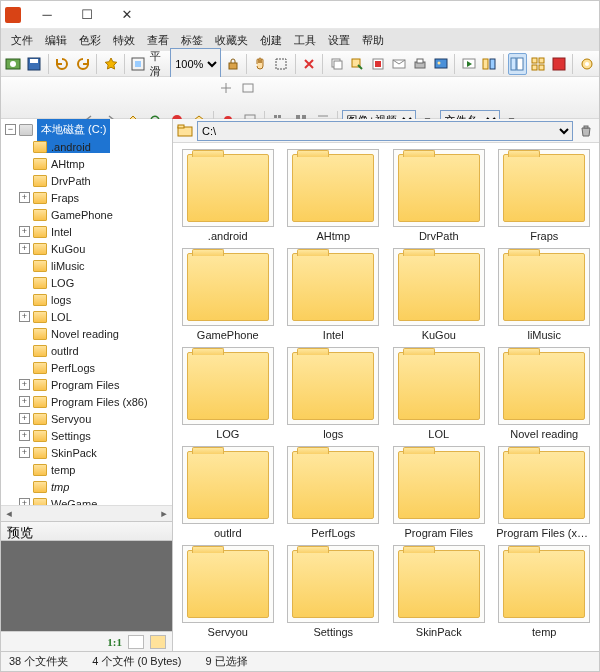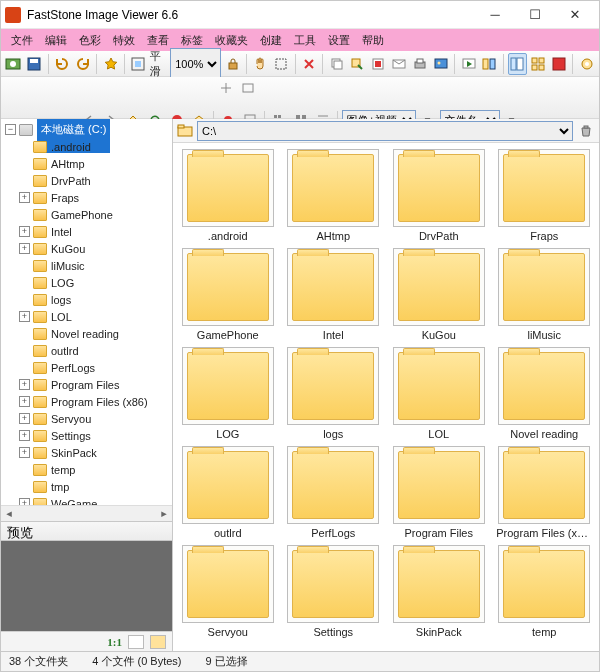--- a/index.html
+++ b/index.html
@@ -3,21 +3,21 @@
 <meta charset="utf-8">
 <style>
 * { box-sizing: border-box; margin: 0; padding: 0; font-family: "Segoe UI", Tahoma, sans-serif; font-size: 11px; }
 body { background: #fff; width: 600px; height: 672px; overflow: hidden; display: flex; flex-direction: column; border: 1px solid #c8c8c8; }
 
 .titlebar { height: 28px; display: flex; align-items: center; padding: 0 4px; background: #fff; border-bottom: 1px solid #e8e8e8; }
 .titlebar .app-icon { width: 16px; height: 16px; background: #d84315; border-radius: 2px; margin-right: 6px; }
 .titlebar .title { flex: 1; font-size: 12px; }
 .titlebar .win-btn { width: 40px; height: 26px; display: flex; align-items: center; justify-content: center; font-size: 13px; color: #333; }
 
-.menubar { height: 22px; display: flex; align-items: center; padding: 0 4px; background: #f9a8d4; }
+.menubar { height: 22px; display: flex; align-items: center; padding: 0 4px; background: #e5e5e5; }
 .menubar .menu-item { padding: 2px 6px; color: #222; }
 
 .toolbar1 { height: 26px; display: flex; align-items: center; gap: 2px; padding: 1px 3px; background: linear-gradient(#fdfdfd,#ececec); border-bottom: 1px solid #d8d8d8; }
 .toolbar1 .tb { width: 22px; height: 22px; display: flex; align-items: center; justify-content: center; border: 1px solid transparent; border-radius: 2px; }
 .toolbar1 .sep { width: 1px; height: 20px; background: #ccc; margin: 0 2px; }
 .toolbar1 .zoom-wrap { display: flex; align-items: flex-end; gap: 2px; }
 .toolbar1 .zoom-label { font-size: 11px; color: #222; }
 .toolbar1 select { font-size: 11px; height: 32px; border: 1px solid #7a9ecb; }
 .toolbar1 .tb.active { border-color: #7aa7d8; background: #cfe3f7; }
 
@@ -62,21 +62,20 @@
 
 .statusbar { height: 20px; background: #f4f4f4; border-top: 1px solid #c8c8c8; display: flex; align-items: center; padding: 0 8px; gap: 24px; font-size: 11px; color: #222; }
 
 svg { display: block; }
 </style>
 </head>
 <body>
 
 <div class="titlebar">
   <div class="app-icon"></div>
-  <div class="title">FastStone Image Viewer 6.6</div>
   <div class="win-btn">─</div>
   <div class="win-btn">☐</div>
   <div class="win-btn">✕</div>
 </div>
 
 <div class="menubar">
   <div class="menu-item">文件</div>
   <div class="menu-item">编辑</div>
   <div class="menu-item">色彩</div>
   <div class="menu-item">特效</div>
@@ -423,21 +422,21 @@
         <div class="tree-row" style="padding-left: 18px;">
           <span class="exp">+</span>
           <span class="ficon"></span>
           <span class="label">SkinPack</span>
         </div>
         <div class="tree-row" style="padding-left: 18px;">
           <span class="exp blank"></span>
           <span class="ficon"></span>
           <span class="label">temp</span>
         </div>
-        <div class="tree-row" style="padding-left: 18px;">
+        <div class="tree-row" style="padding-left: 18px; font-style: italic;">
           <span class="exp blank"></span>
           <span class="ficon"></span>
           <span class="label">tmp</span>
         </div>
         <div class="tree-row" style="padding-left: 18px;">
           <span class="exp">+</span>
           <span class="ficon"></span>
           <span class="label">WeGame</span>
         </div>
         <div class="tree-row" style="padding-left: 18px;">

